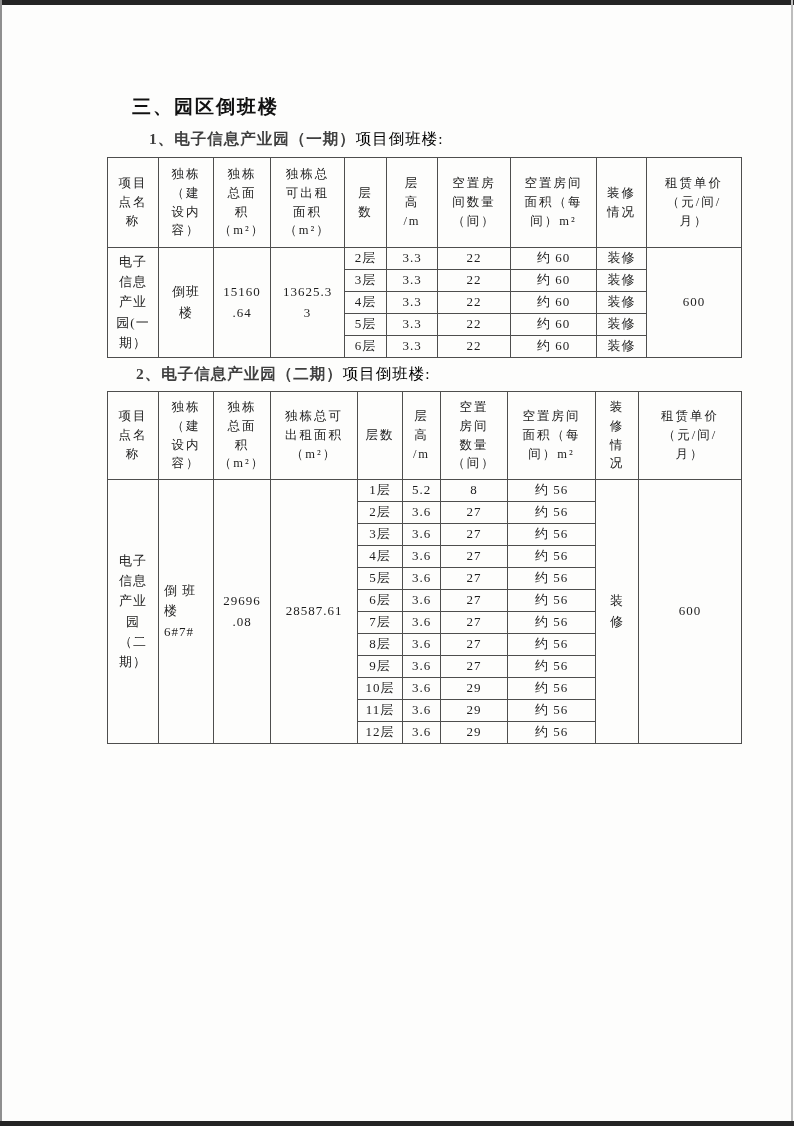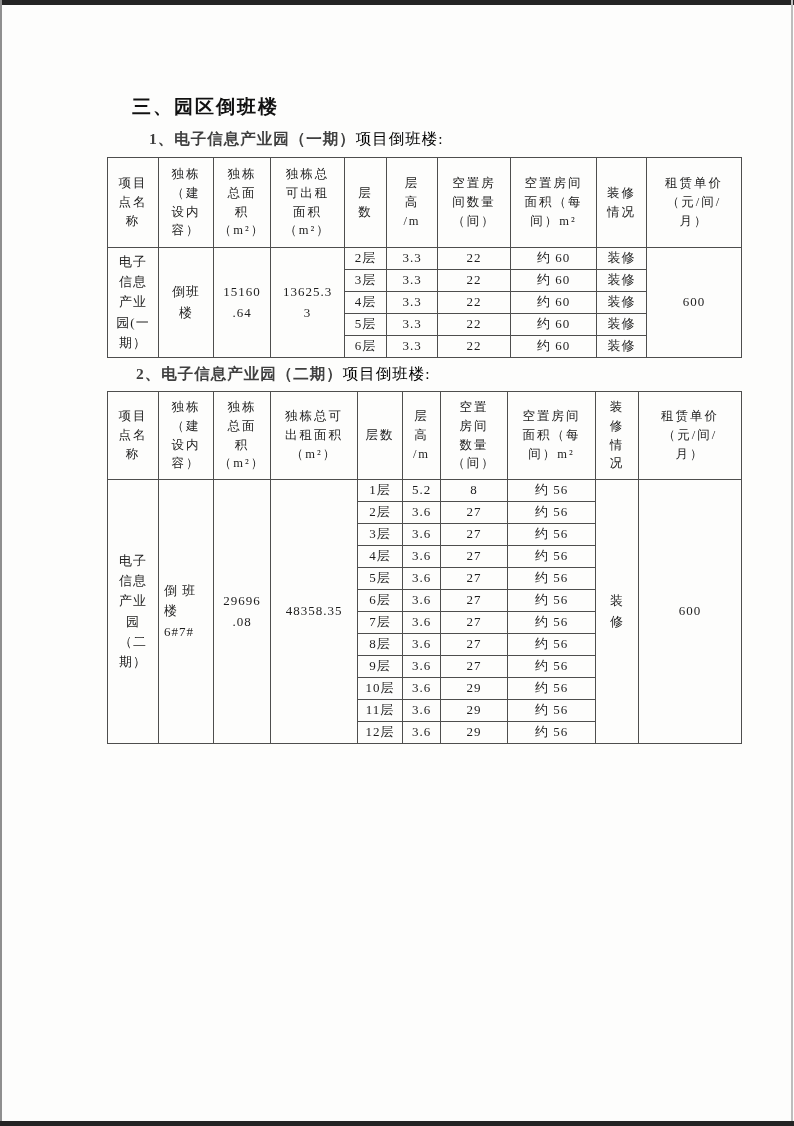--- a/index.html
+++ b/index.html
@@ -220,21 +220,21 @@
 信息
 产业
 园
 （二
 期）</td>
           <td rowspan="12" class="merged align-left">倒 班
 楼
 6#7#</td>
           <td rowspan="12" class="merged">29696
 .08</td>
-          <td rowspan="12" class="merged">48358.35</td>
+          <td rowspan="12" class="merged">28587.61</td>
           <td>1层</td>
           <td>5.2</td>
           <td>8</td>
           <td>约 56</td>
           <td rowspan="12" class="merged">装
 修</td>
           <td rowspan="12" class="merged">600</td>
         </tr>
         <tr>
           <td>2层</td>

